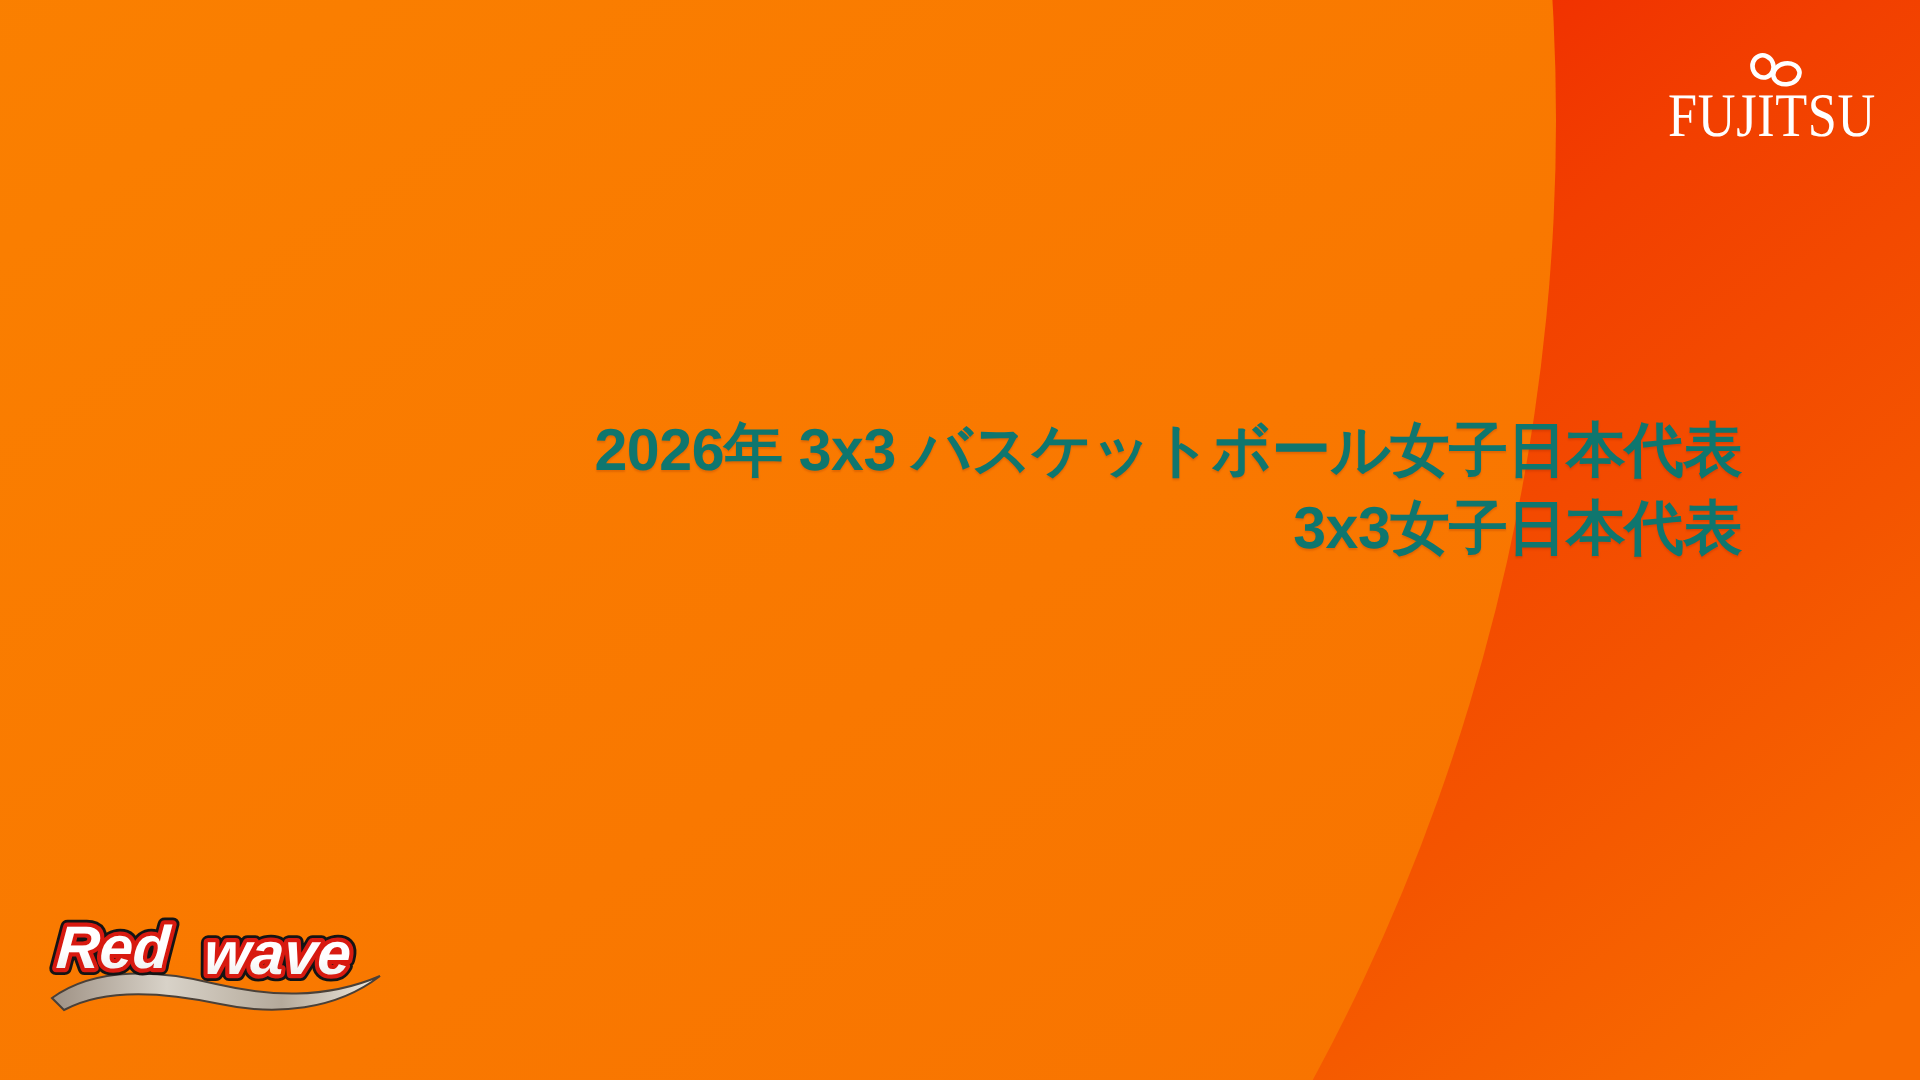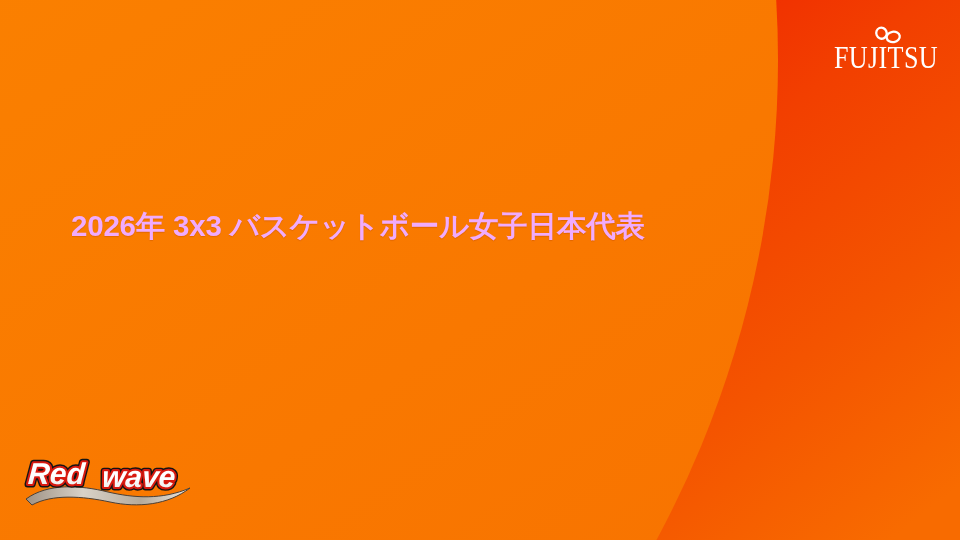--- a/index.html
+++ b/index.html
@@ -7,20 +7,21 @@
     margin: 0;
     padding: 0;
     background: #000;
   }
   #slide {
     position: relative;
     width: 960px;
     height: 540px;
     overflow: hidden;
     font-family: "Liberation Sans", "DejaVu Sans", sans-serif;
+    text-align: right;
     -webkit-font-smoothing: antialiased;
   }
 
   
   .bg-layer {
     position: absolute;
     inset: 0;
     width: 100%;
     height: 100%;
   }
@@ -37,21 +38,21 @@
   #fujitsu-logo svg { display: block; }
 
   
   #title-block {
     position: absolute;
     left: 71px;
     top: 207px;
     width: 800px;
   }
   .title-line {
-    color: #f0abfc;
+    color: #0f766e;
     font-size: 29.5px;
     line-height: 38.5px;
     font-weight: 700;
     letter-spacing: -0.2px;
     white-space: nowrap;
     text-shadow: 0 1px 1px rgba(120, 20, 0, 0.18);
   }
 
   
   #redwave-logo {
@@ -104,20 +105,21 @@
         <ellipse cx="49.5" cy="17.2" rx="5.2" ry="5.6" transform="rotate(-22 49.5 17.2)"></ellipse>
         <ellipse cx="61.2" cy="20.9" rx="6.6" ry="5.2" transform="rotate(-10 61.2 20.9)"></ellipse>
       </g>
 
       <text x="2" y="52" fill="#ffffff" font-family="'Liberation Serif','DejaVu Serif',serif" font-size="31" font-weight="400" letter-spacing="0.4" textLength="104" lengthAdjust="spacingAndGlyphs">FUJITSU</text>
     </svg>
   </div>
 
   <div id="title-block">
     <div class="title-line">2026年 3x3 バスケットボール女子日本代表</div>
+    <div class="title-line">3x3女子日本代表</div>
   </div>
 
   <div id="redwave-logo">
     <svg width="190" height="62" viewBox="0 0 190 62" xmlns="http://www.w3.org/2000/svg">
       <defs>
         <linearGradient id="swooshGrad" x1="0" y1="0" x2="1" y2="0">
           <stop offset="0%" stop-color="#9e9184"></stop>
           <stop offset="35%" stop-color="#d8d2c8"></stop>
           <stop offset="70%" stop-color="#b5aa9b"></stop>
           <stop offset="100%" stop-color="#efe9e0"></stop>

